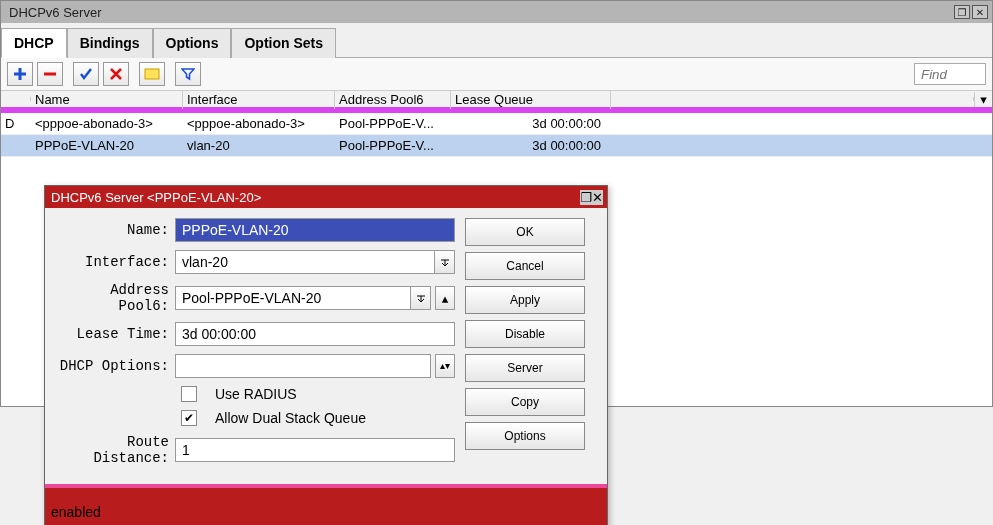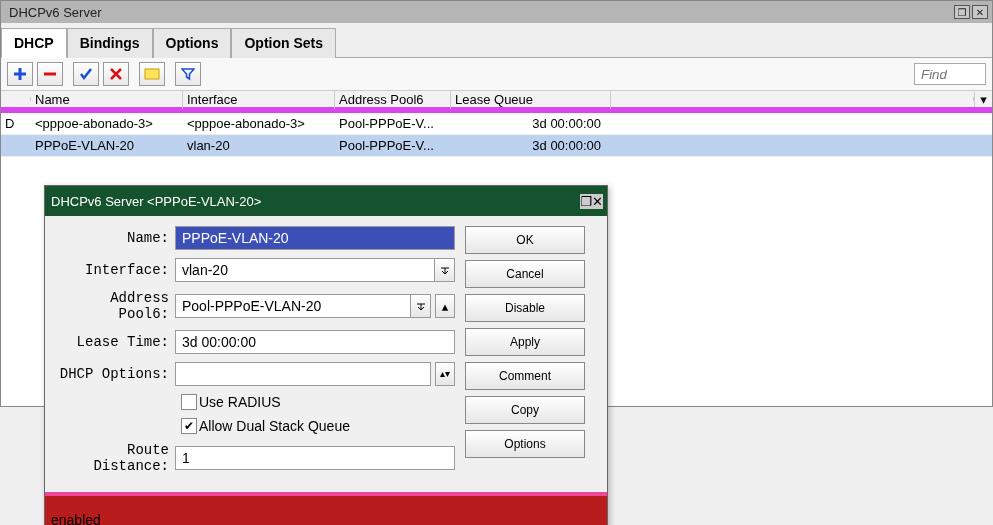--- a/index.html
+++ b/index.html
@@ -140,23 +140,23 @@
   .dialog {
     position: absolute;
     left: 44px;
     top: 185px;
     width: 564px;
     border: 1px solid #666;
     background: #f0f0f0;
     box-shadow: 2px 2px 6px rgba(0,0,0,0.25);
   }
   .dlg-titlebar {
-    background: #14532d;
+    background: #b91c1c;
     color: #fff;
-    height: 30px;
+    height: 22px;
     display: flex;
     align-items: center;
     padding: 0 4px;
     font-size: 13px;
   }
   .dlg-titlebar .dlg-title { flex:1; padding-left:2px; }
   .dlg-titlebar .tb-btn { background:#ccc; color:#000; }
   .dlg-body {
     display: flex;
     padding: 10px;
@@ -204,21 +204,21 @@
     color: #fff;
   }
   .drop-btn {
     width: 20px; height: 24px;
     border:1px solid #999;
     border-left:none;
     display:flex;align-items:center;justify-content:center;
     background:linear-gradient(#fff,#e6e6e6);
     cursor:pointer;
   }
-  .checkbox-row { margin-left: 126px; display:flex; align-items:center; gap:2px; font-size:14px; margin-bottom:8px;}
+  .checkbox-row { margin-left: 126px; display:flex; align-items:center; gap:18px; font-size:14px; margin-bottom:8px;}
   .chk {
     width:16px;height:16px;border:1px solid #888;background:#fff;display:flex;align-items:center;justify-content:center;font-size:12px;
   }
   .status-bar {
     border-top:4px solid #ec4899;
     padding: 16px 6px;
     font-size:14px;
     background:#b91c1c;
   }
   svg { display:block; }
@@ -356,21 +356,21 @@
         <span>Allow Dual Stack Queue</span>
       </div>
       <div class="form-row">
         <div class="form-label">Route Distance:</div>
         <input class="form-input" value="1" style="">
       </div>
     </div>
     <div class="btn-col">
       <div class="dlg-btn">OK</div>
       <div class="dlg-btn">Cancel</div>
+      <div class="dlg-btn">Apply</div>
       <div class="dlg-btn">Disable</div>
-      <div class="dlg-btn">Apply</div>
-      <div class="dlg-btn">Comment</div>
+      <div class="dlg-btn">Server</div>
       <div class="dlg-btn">Copy</div>
       <div class="dlg-btn">Options</div>
     </div>
   </div>
   <div class="status-bar">enabled</div>
 </div>
 
 </body></html>

